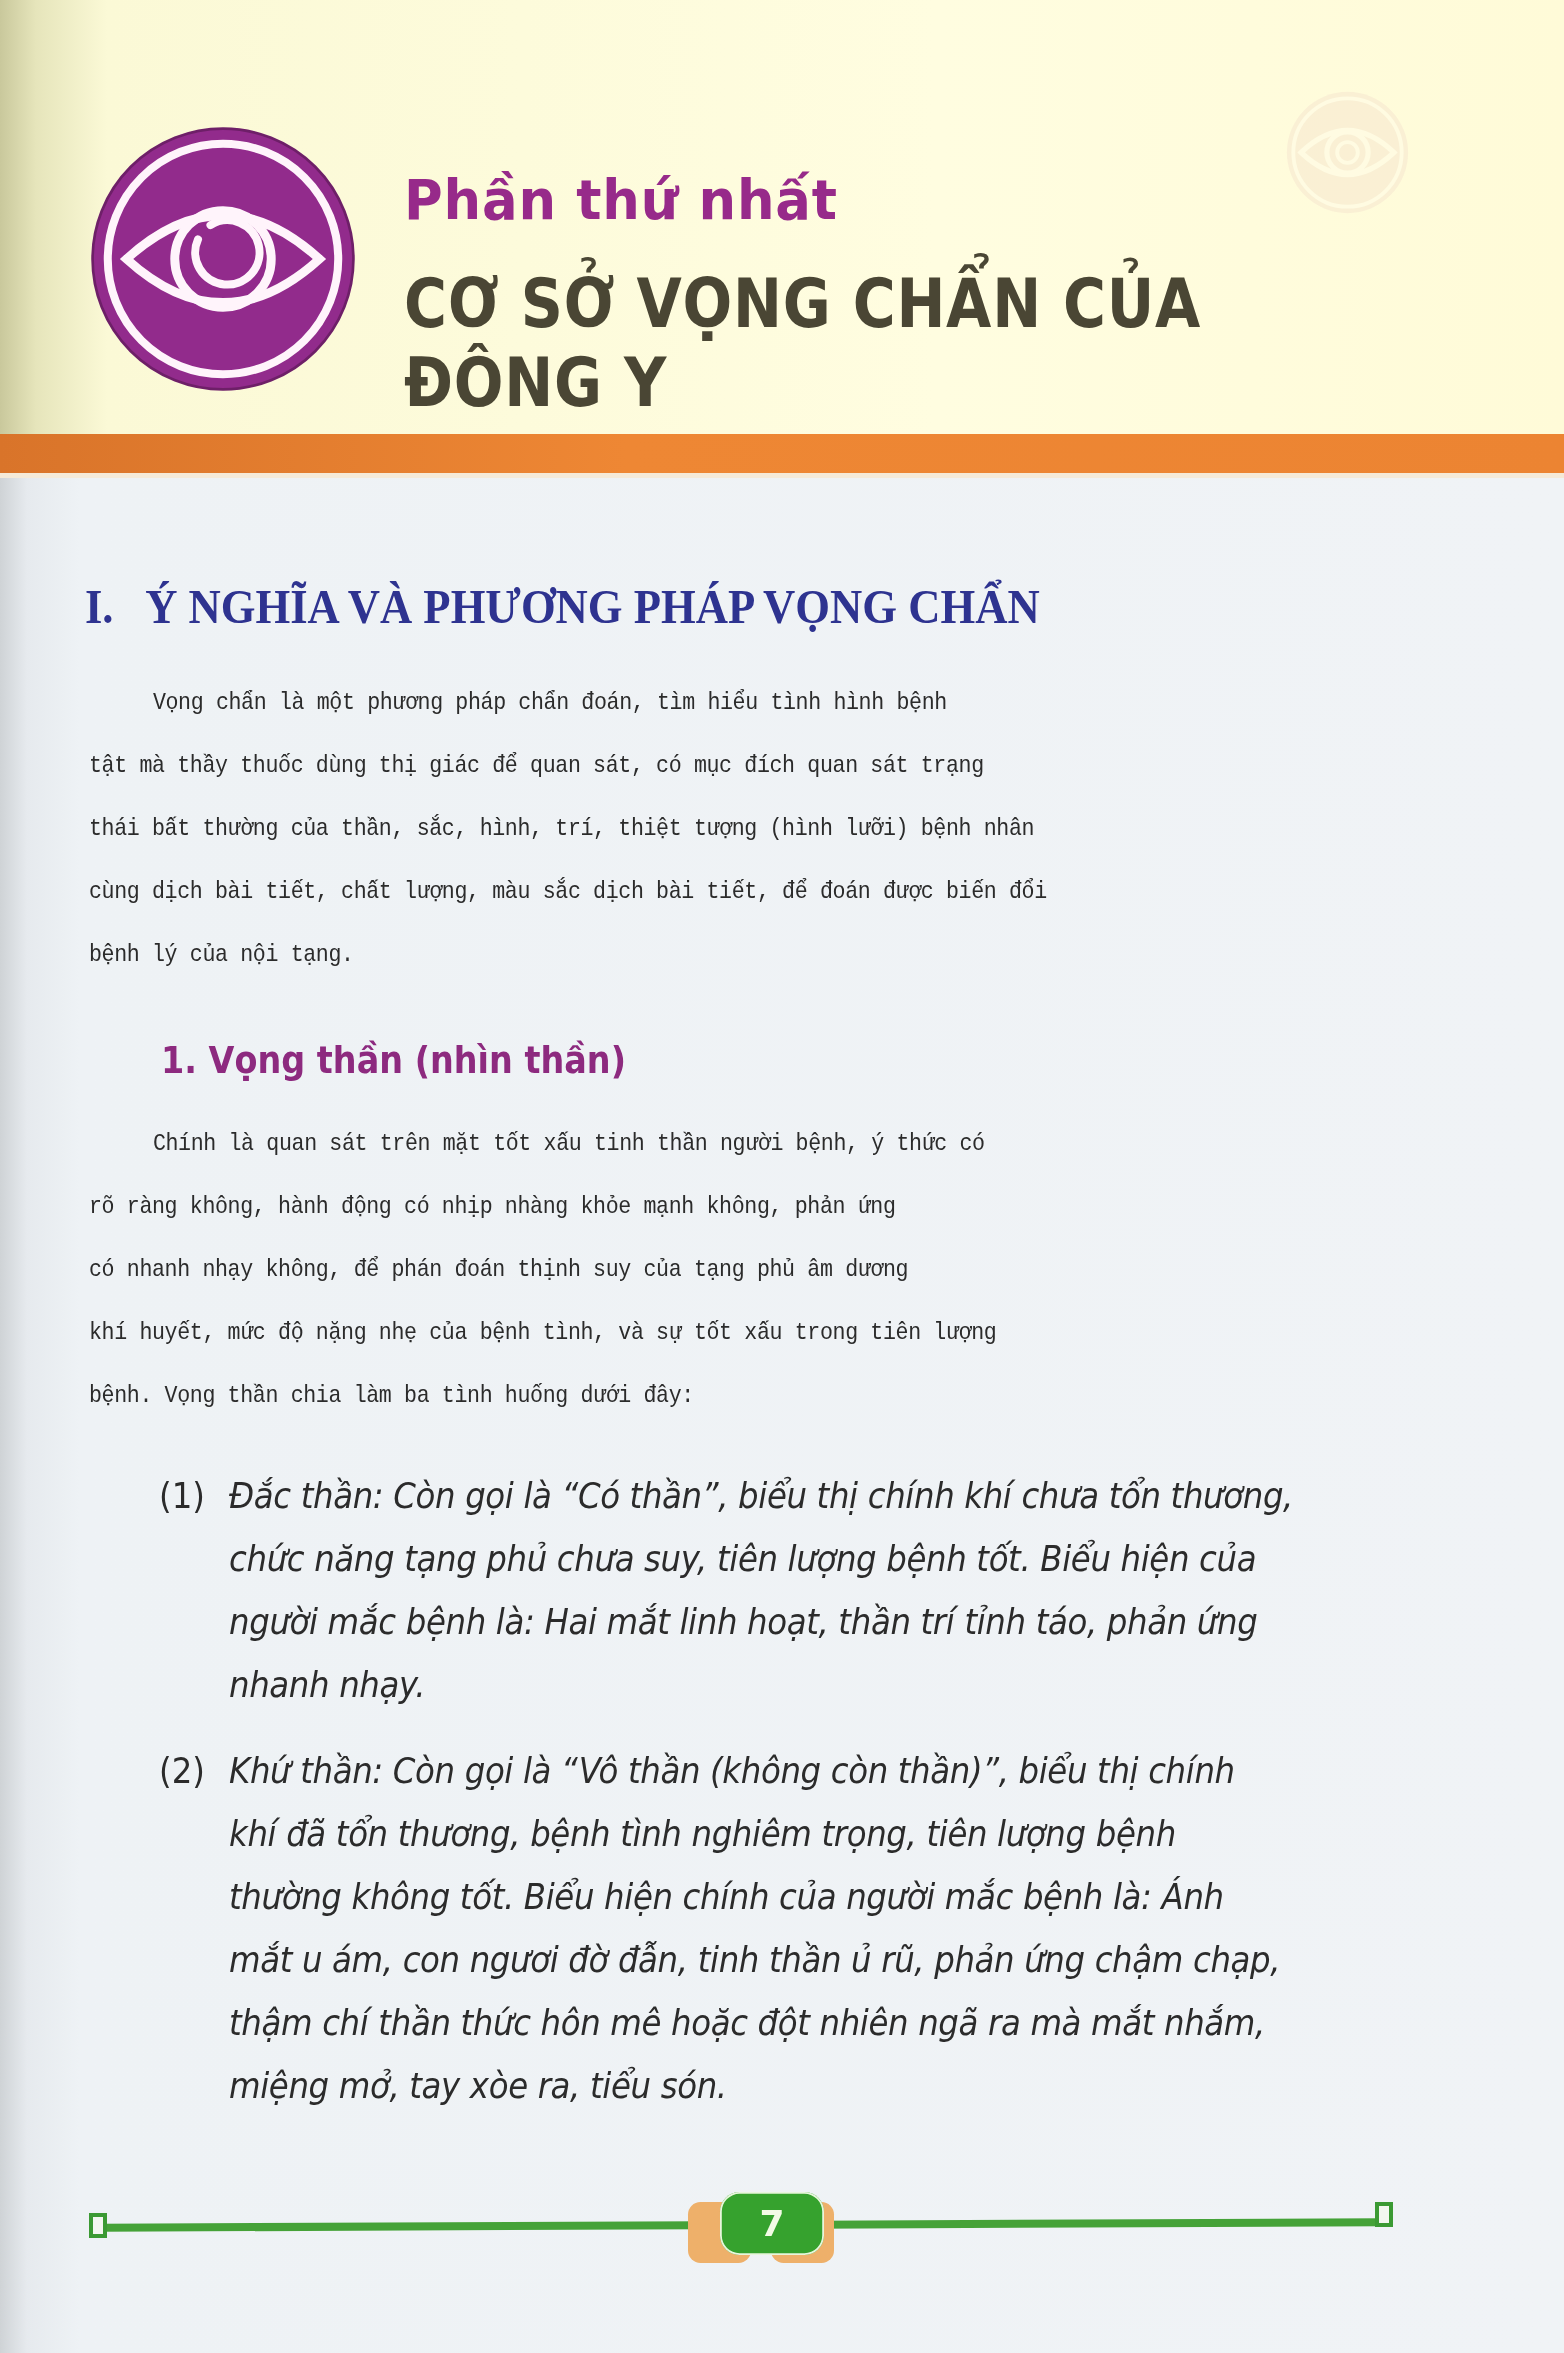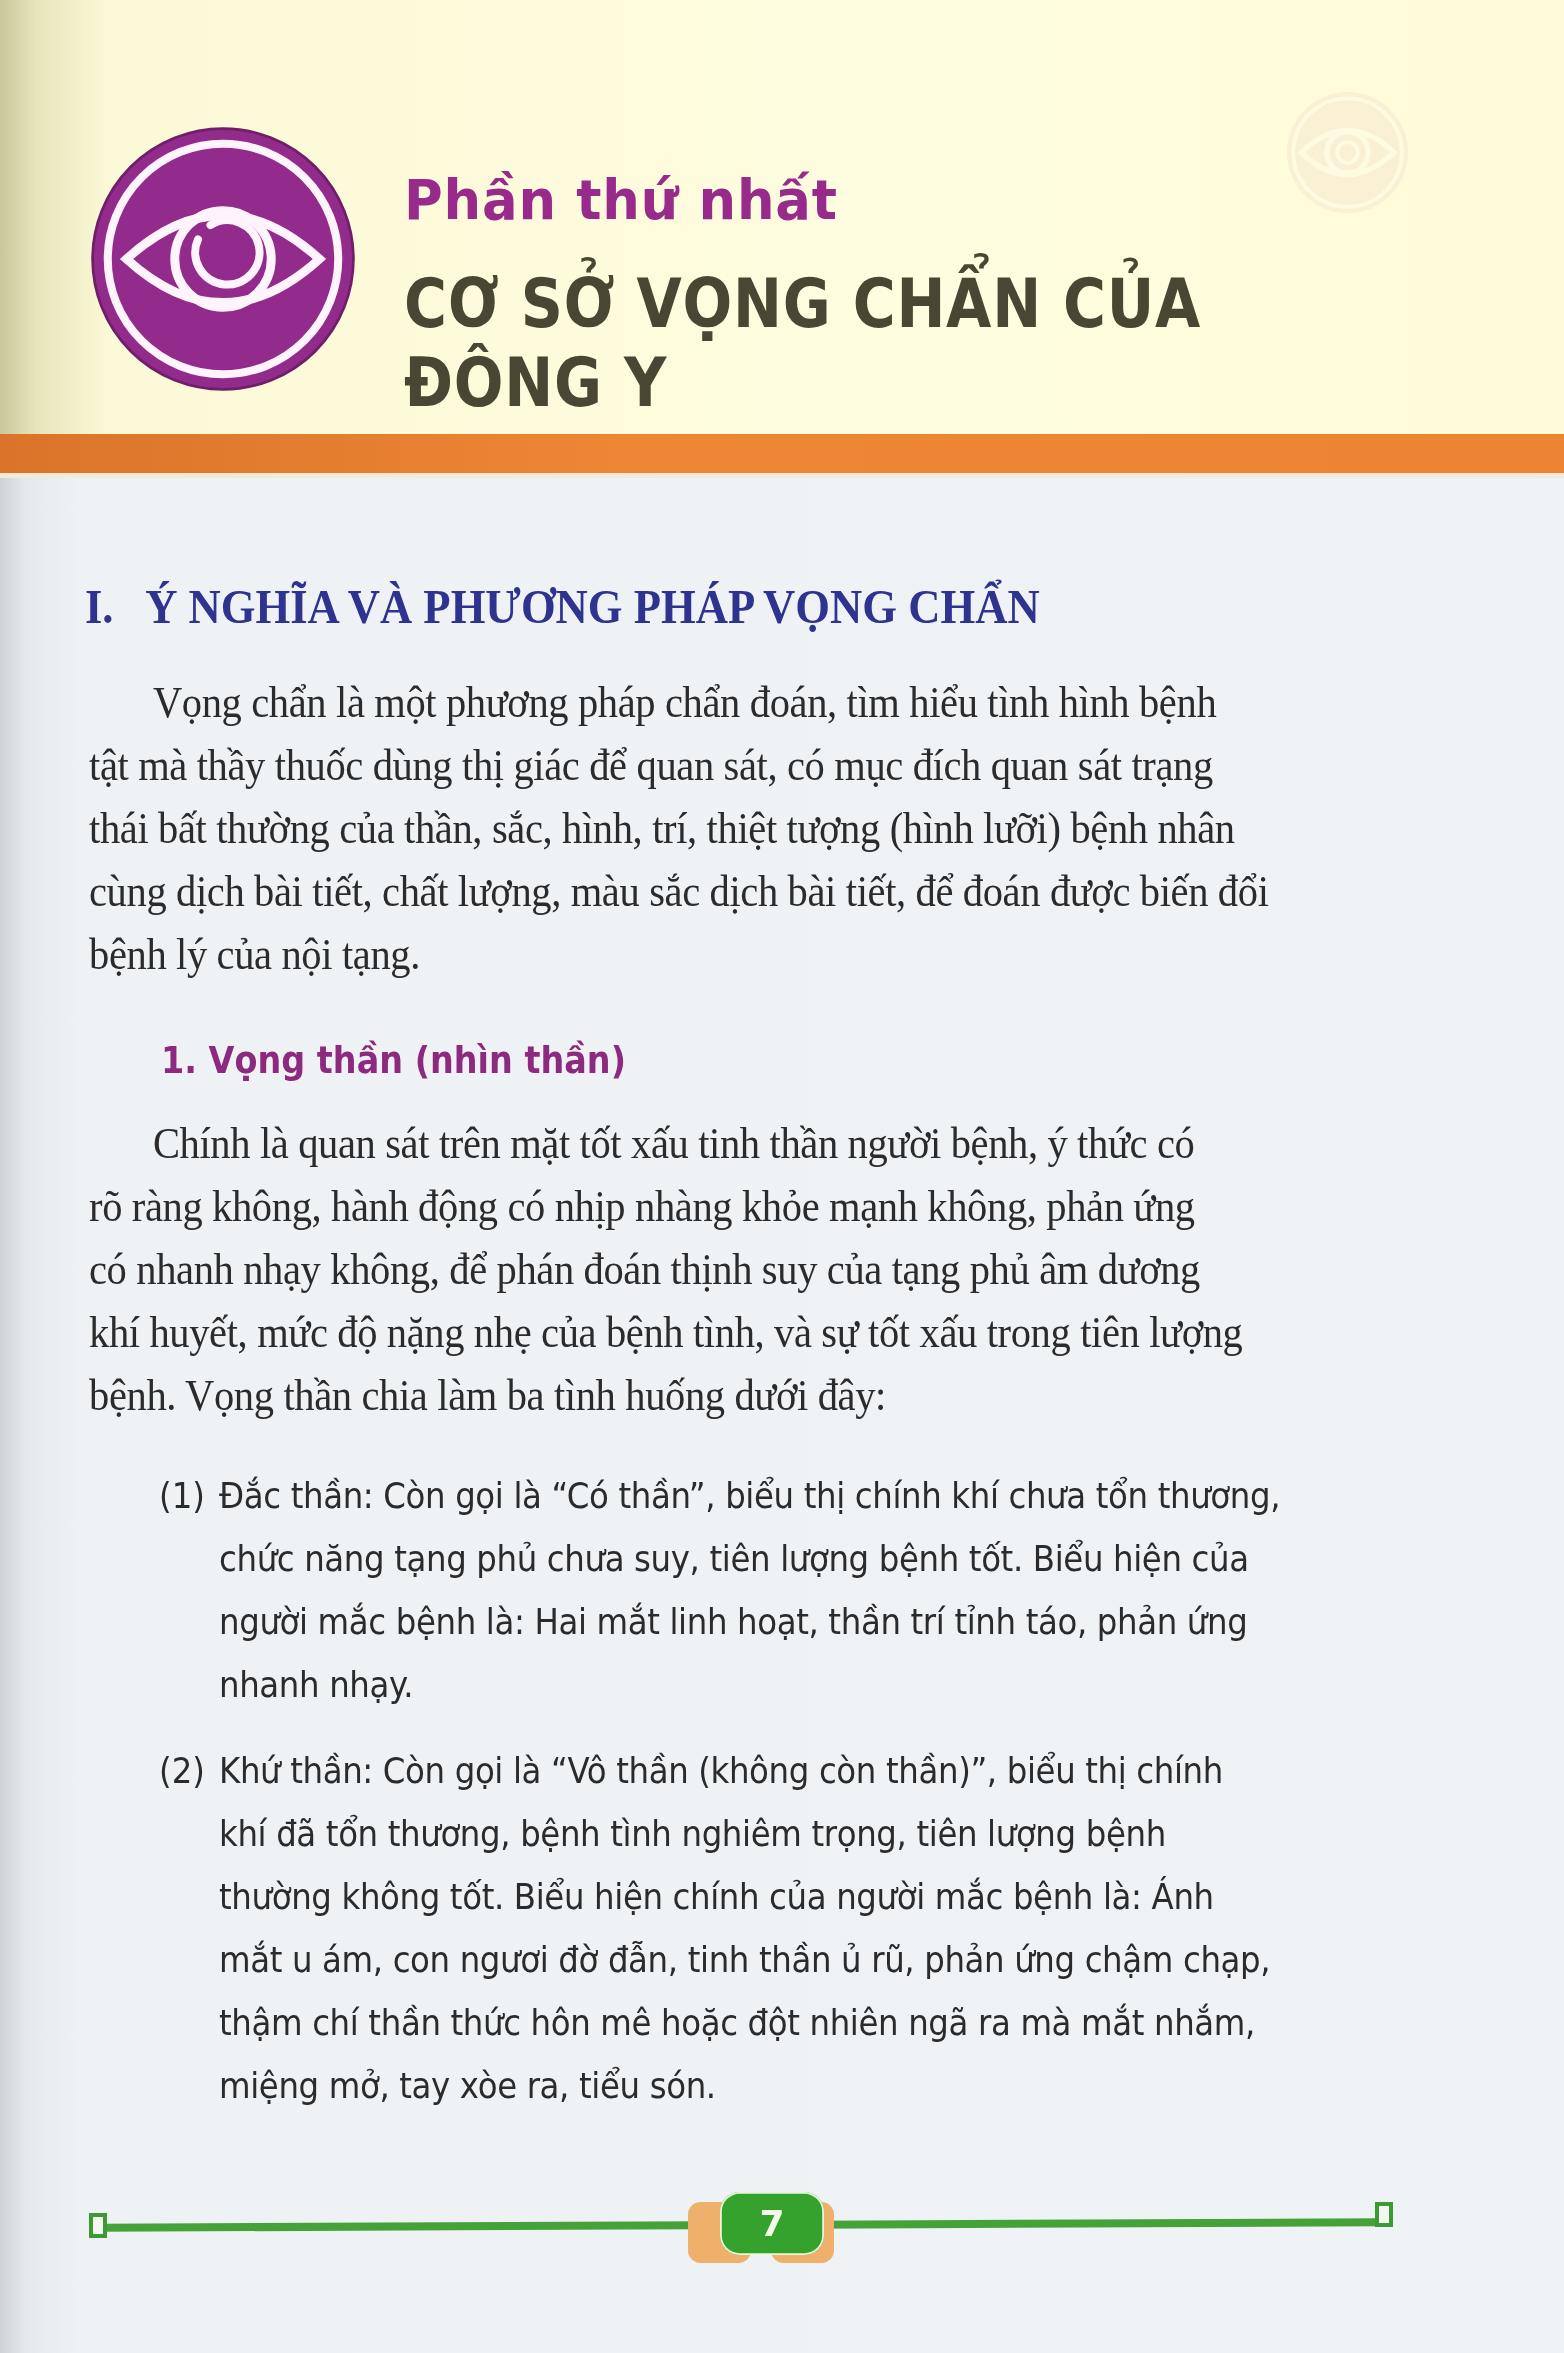--- a/index.html
+++ b/index.html
@@ -37,33 +37,33 @@
     .section-heading {
       position: absolute; left: 85px; top: 579px;
       font-family: "Liberation Serif", serif; font-weight: bold;
       font-size: 48px; color: #2e3390; letter-spacing: 0px;
       transform: scaleX(0.93); transform-origin: left;
       white-space: nowrap;
     }
     .section-heading .num { margin-right: 34px; }
     .text-block {
       position: absolute; left: 89px; width: 1313px;
-      font-family: Liberation Serif, serif; font-size: 45px;
+      font-family: Liberation Mono, monospace; font-size: 24px;
       line-height: 63px; color: #2b2b2b; text-align: justify;
     }
     .text-block .line { display: block; white-space: nowrap; letter-spacing: -0.4px; transform: scaleX(0.9); transform-origin: left; }
     .subheading {
       position: absolute; left: 161px; top: 1038px;
       font-family: "DejaVu Sans", sans-serif; font-weight: bold;
       font-size: 38px; color: #8d2a7f;
       transform: scaleX(0.88); transform-origin: left; white-space: nowrap;
     }
     .list-item { position: absolute; left: 159px; width: 1250px; font-family: "DejaVu Sans", sans-serif; font-size: 36px; line-height: 63px; color: #2b2b2b; }
     .list-item .marker { position: absolute; left: 0; top: 0; transform: scaleX(0.9); transform-origin: left; }
-    .list-item .body { position: absolute; left: 60px; top: 0; }
+    .list-item .body { position: absolute; left: 70px; top: 0; font-style: italic; }
     .list-item .line { display: block; white-space: nowrap; letter-spacing: -0.4px; transform: scaleX(0.9); transform-origin: left; }
 
     .footer-line {
       position: absolute; left: 98px; top: 2221px; width: 1286px; height: 8px;
       background: #45a238; border-radius: 3.6px; transform: rotate(-0.25deg);
     }
     .footer-end { position: absolute; width: 18px; height: 25px; border: 4.5px solid #3b9a33; background: #f3f7f0; box-sizing: border-box; }
     .footer-end.left { left: 89px; top: 2213px; }
     .footer-end.right { left: 1375px; top: 2202px; }
     .page-pill-bg { position: absolute; top: 2202px; height: 61px; width: 63px; background: #eeb06a; border-radius: 12.5px; }

